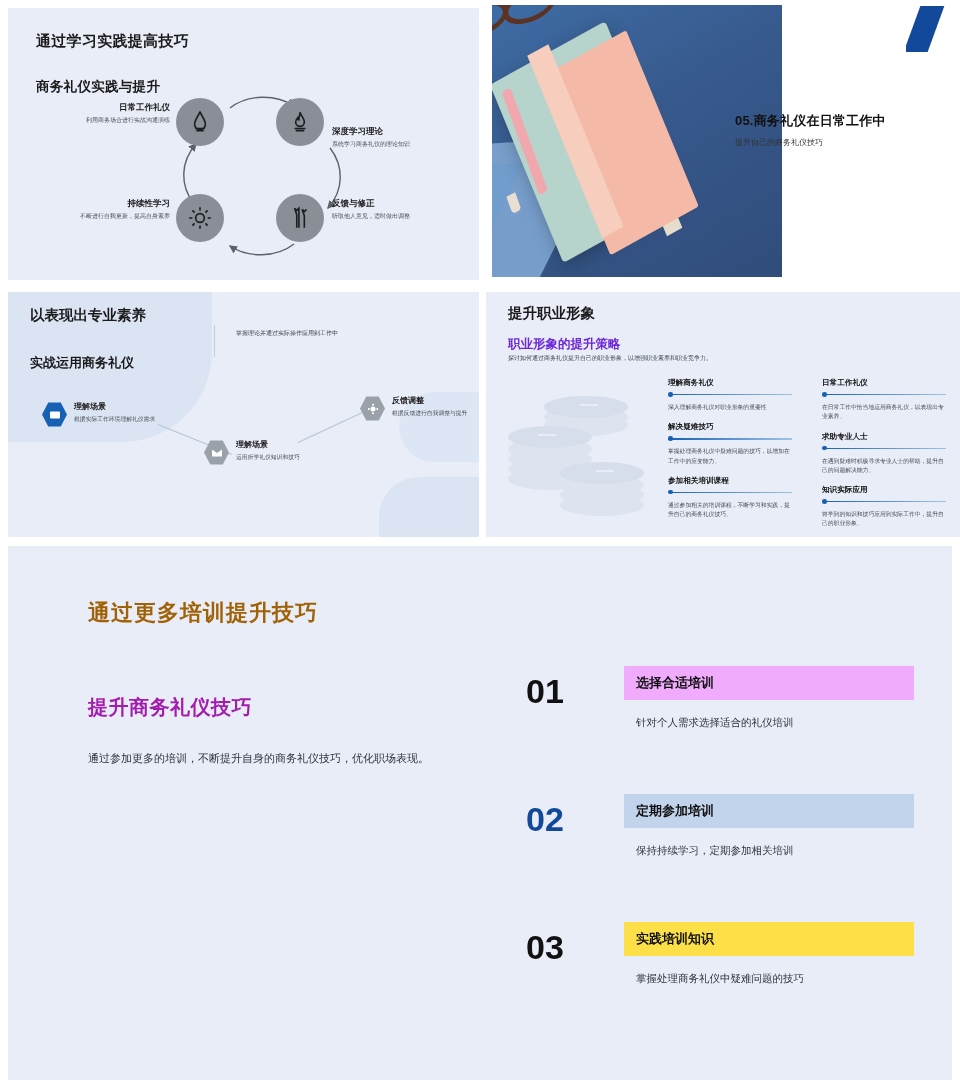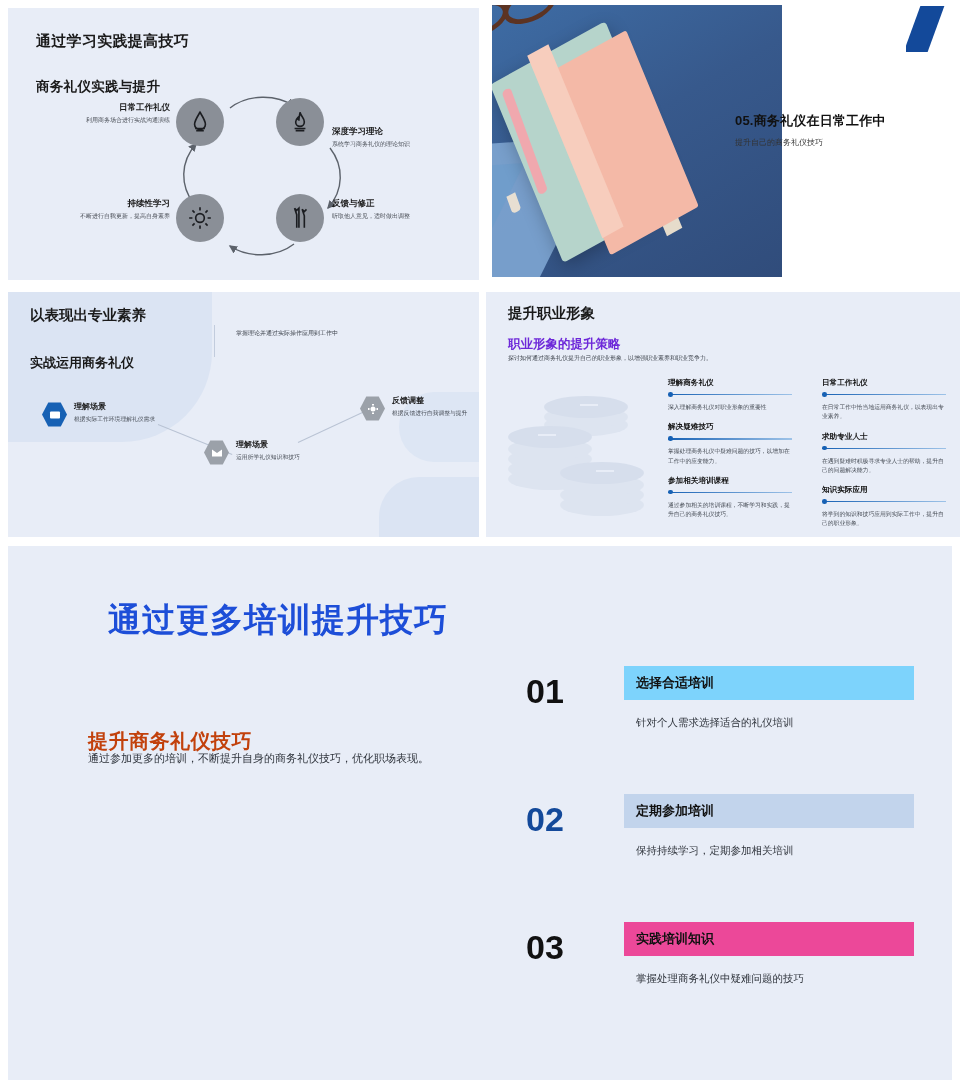--- a/index.html
+++ b/index.html
@@ -121,22 +121,22 @@
   .kblk { margin-bottom:10px; }
   .kblk .kt { font-size:7.6px; font-weight:bold; color:#121212; }
   .kblk .kline { position:relative; height:6px; margin:4px 0 5px 0; }
   .kblk .kline .bar { position:absolute; left:0; top:2px; width:100%; height:1.3px;
                       background:linear-gradient(90deg,#1761b4,#9ec3e8); }
   .kblk .kline .dot { position:absolute; left:0; top:0.2px; width:4.5px; height:4.5px; border-radius:50%; background:#1761b4; }
   .kblk .kd { font-size:5.8px; color:#444a53; line-height:1.6; }
 
   
   #p5 { left: 8px; top: 546px; width: 944px; height: 534px; }
-  #p5 .title { position:absolute; left:80px; top:52px; font-size:33px; font-weight:bold; color:#1d4ed8; letter-spacing:1px;margin-left:20px; }
-  #p5 .sub1  { position:absolute; left:80px; top:148px; font-size:20px; font-weight:bold; color:#c2410c; letter-spacing:.5px;margin-top:34px; }
+  #p5 .title { position:absolute; left:80px; top:52px; font-size:22px; font-weight:bold; color:#a16207; letter-spacing:1px; }
+  #p5 .sub1  { position:absolute; left:80px; top:148px; font-size:20px; font-weight:bold; color:#a21caf; letter-spacing:.5px; }
   #p5 .sub2  { position:absolute; left:80px; top:205px; font-size:11px; color:#2f343c; }
   .steps { position:absolute; left:518px; top:120px; width:400px; }
   .step { position:relative; height:128px; }
   .step .num { position:absolute; left:0; top:8px; font-size:34px; font-weight:bold; line-height:1; }
   .step .bar { position:absolute; left:98px; top:0; width:290px; height:34px; display:flex; align-items:center; }
   .step .bar span { font-size:13px; font-weight:bold; color:#111; padding-left:12px; }
   .step .desc { position:absolute; left:110px; top:50px; font-size:10.5px; color:#2f343c; }
 </style>
 </head>
 <body>
@@ -365,35 +365,35 @@
   </div>
 
   <div class="panel" id="p5">
     <div class="title">通过更多培训提升技巧</div>
     <div class="sub1">提升商务礼仪技巧</div>
     <div class="sub2">通过参加更多的培训，不断提升自身的商务礼仪技巧，优化职场表现。</div>
 
     <div class="steps">
       <div class="step">
         <div class="num" style="color:#111111">01</div>
-        <div class="bar" style="background:#7dd3fc">
+        <div class="bar" style="background:#f0abfc">
           <span>选择合适培训</span>
         </div>
         <div class="desc">针对个人需求选择适合的礼仪培训</div>
       </div>
       <div class="step">
         <div class="num" style="color:#13499a">02</div>
         <div class="bar" style="background:#c2d4ec">
           <span>定期参加培训</span>
         </div>
         <div class="desc">保持持续学习，定期参加相关培训</div>
       </div>
       <div class="step">
         <div class="num" style="color:#111111">03</div>
-        <div class="bar" style="background:#ec4899">
+        <div class="bar" style="background:#fde047">
           <span>实践培训知识</span>
         </div>
         <div class="desc">掌握处理商务礼仪中疑难问题的技巧</div>
       </div>
     </div>
   </div>
 
 </div>
 
 </body></html>

